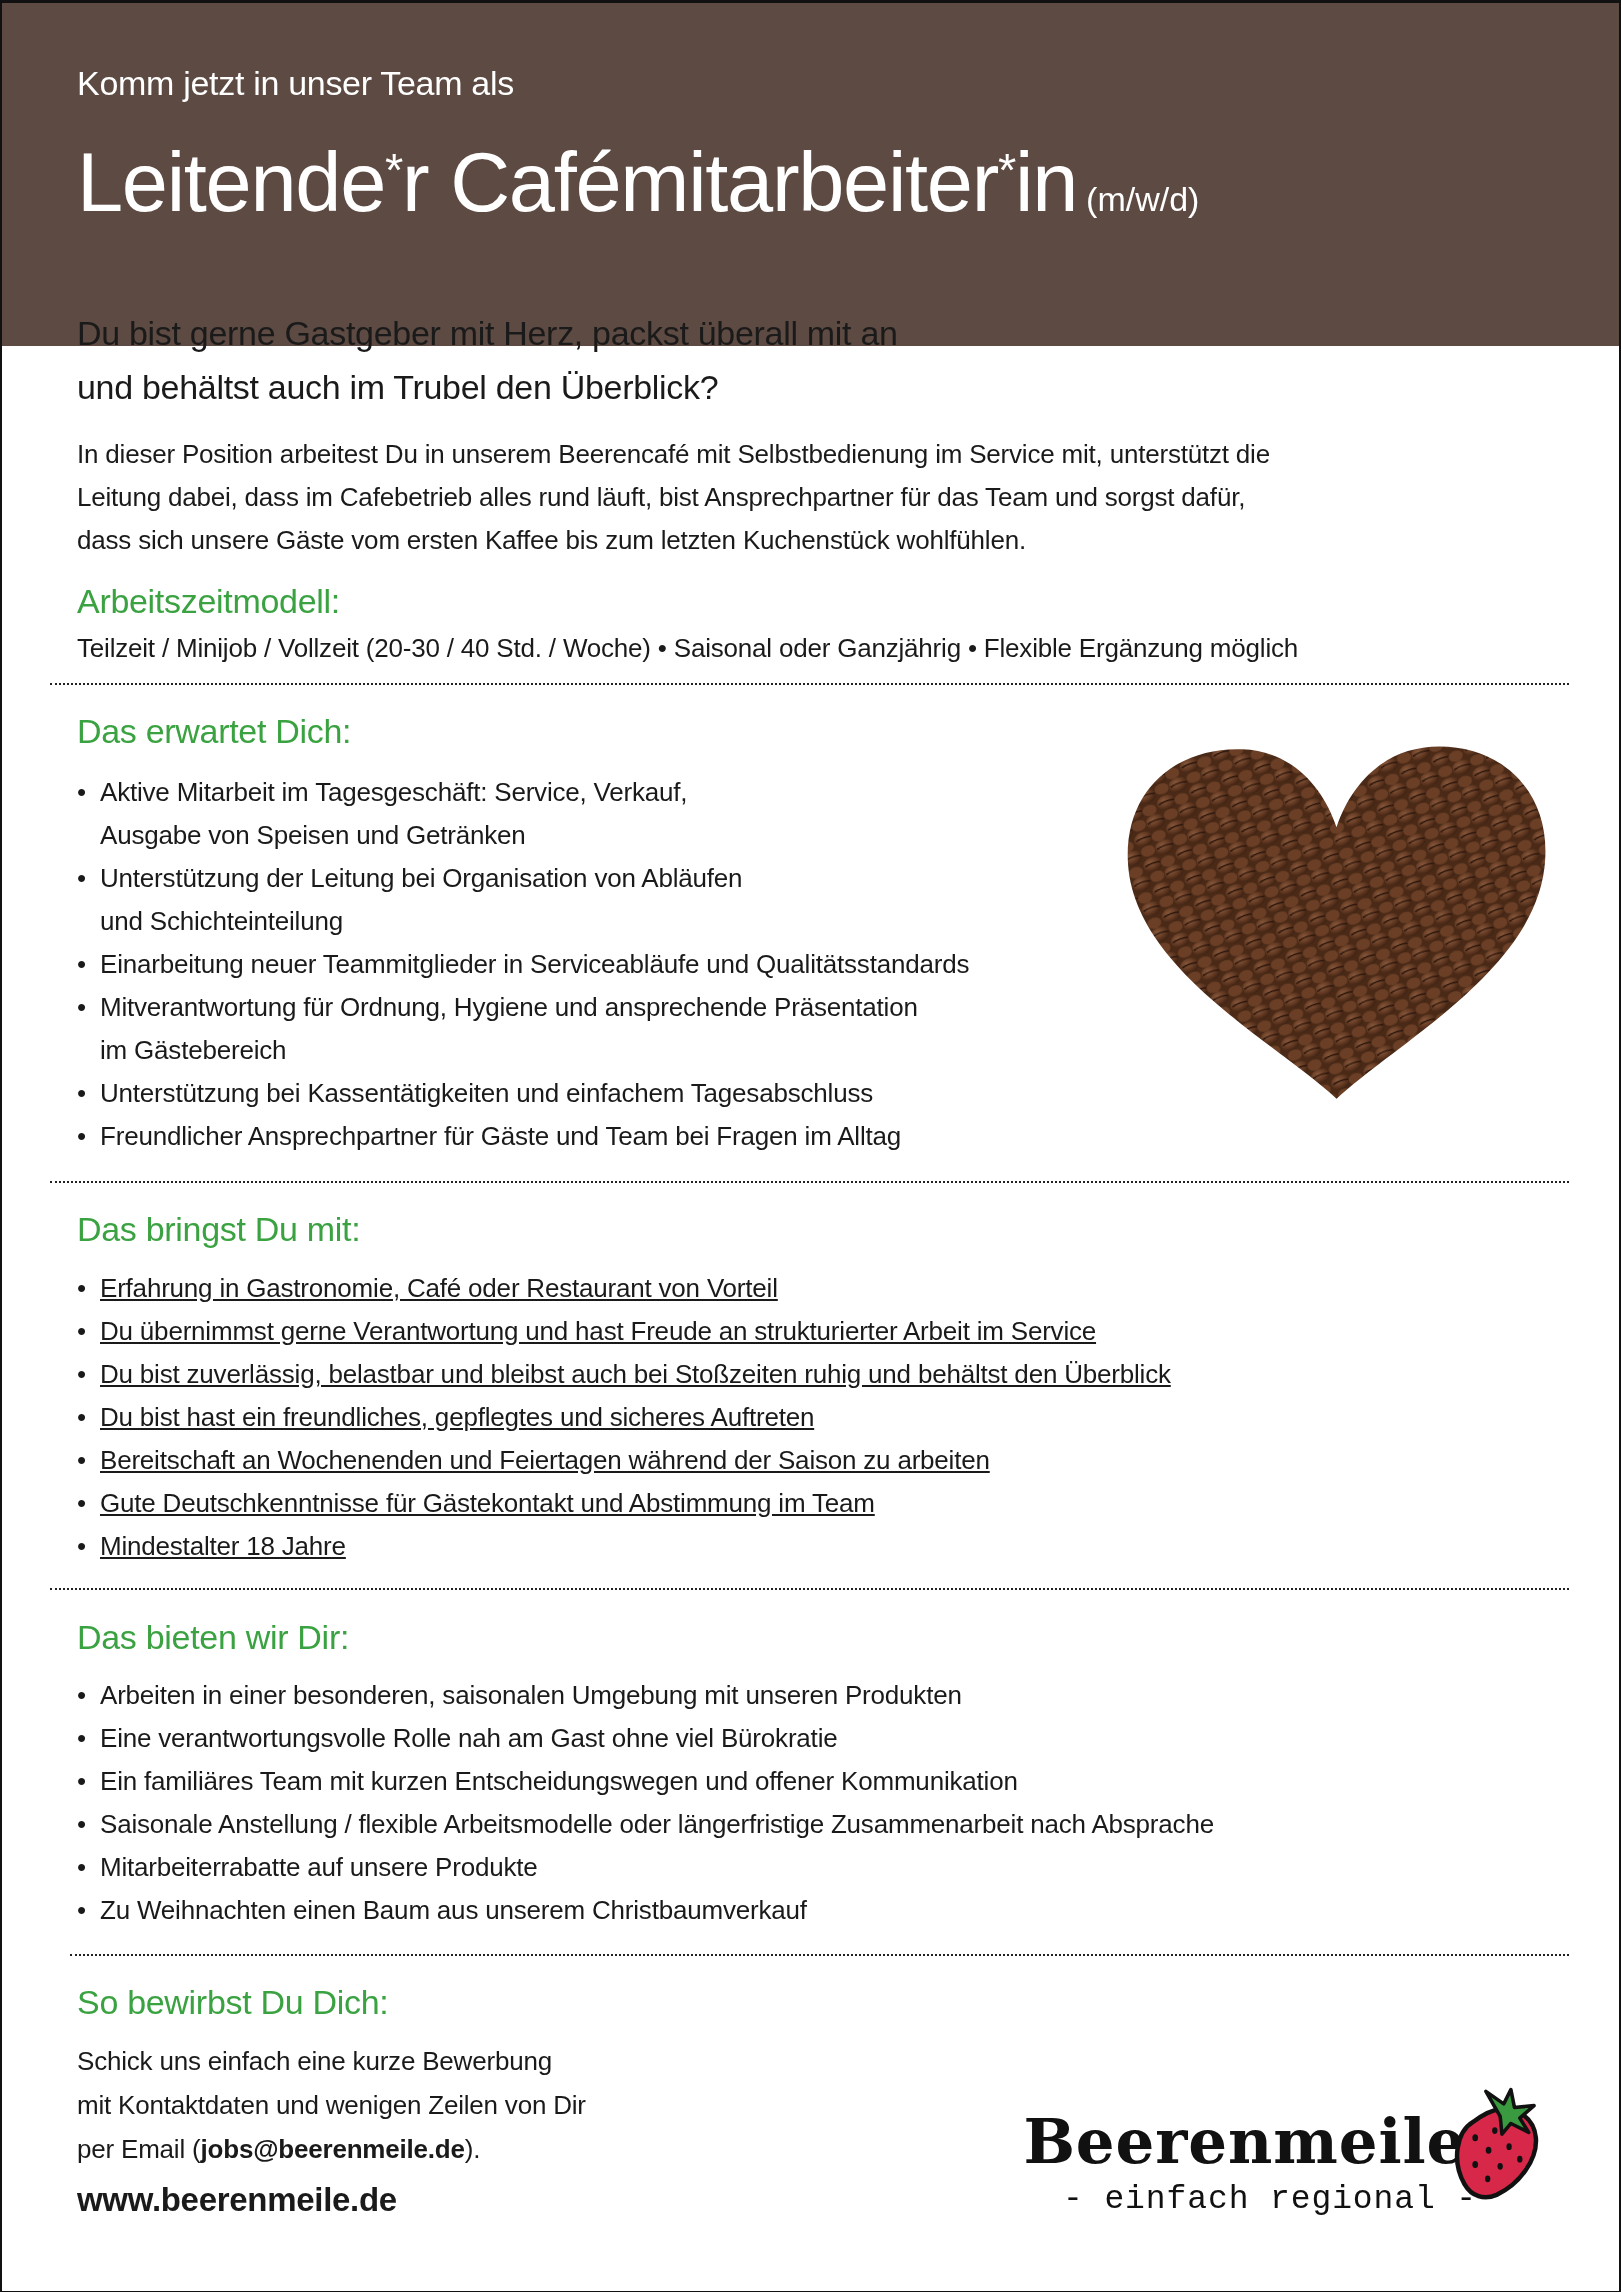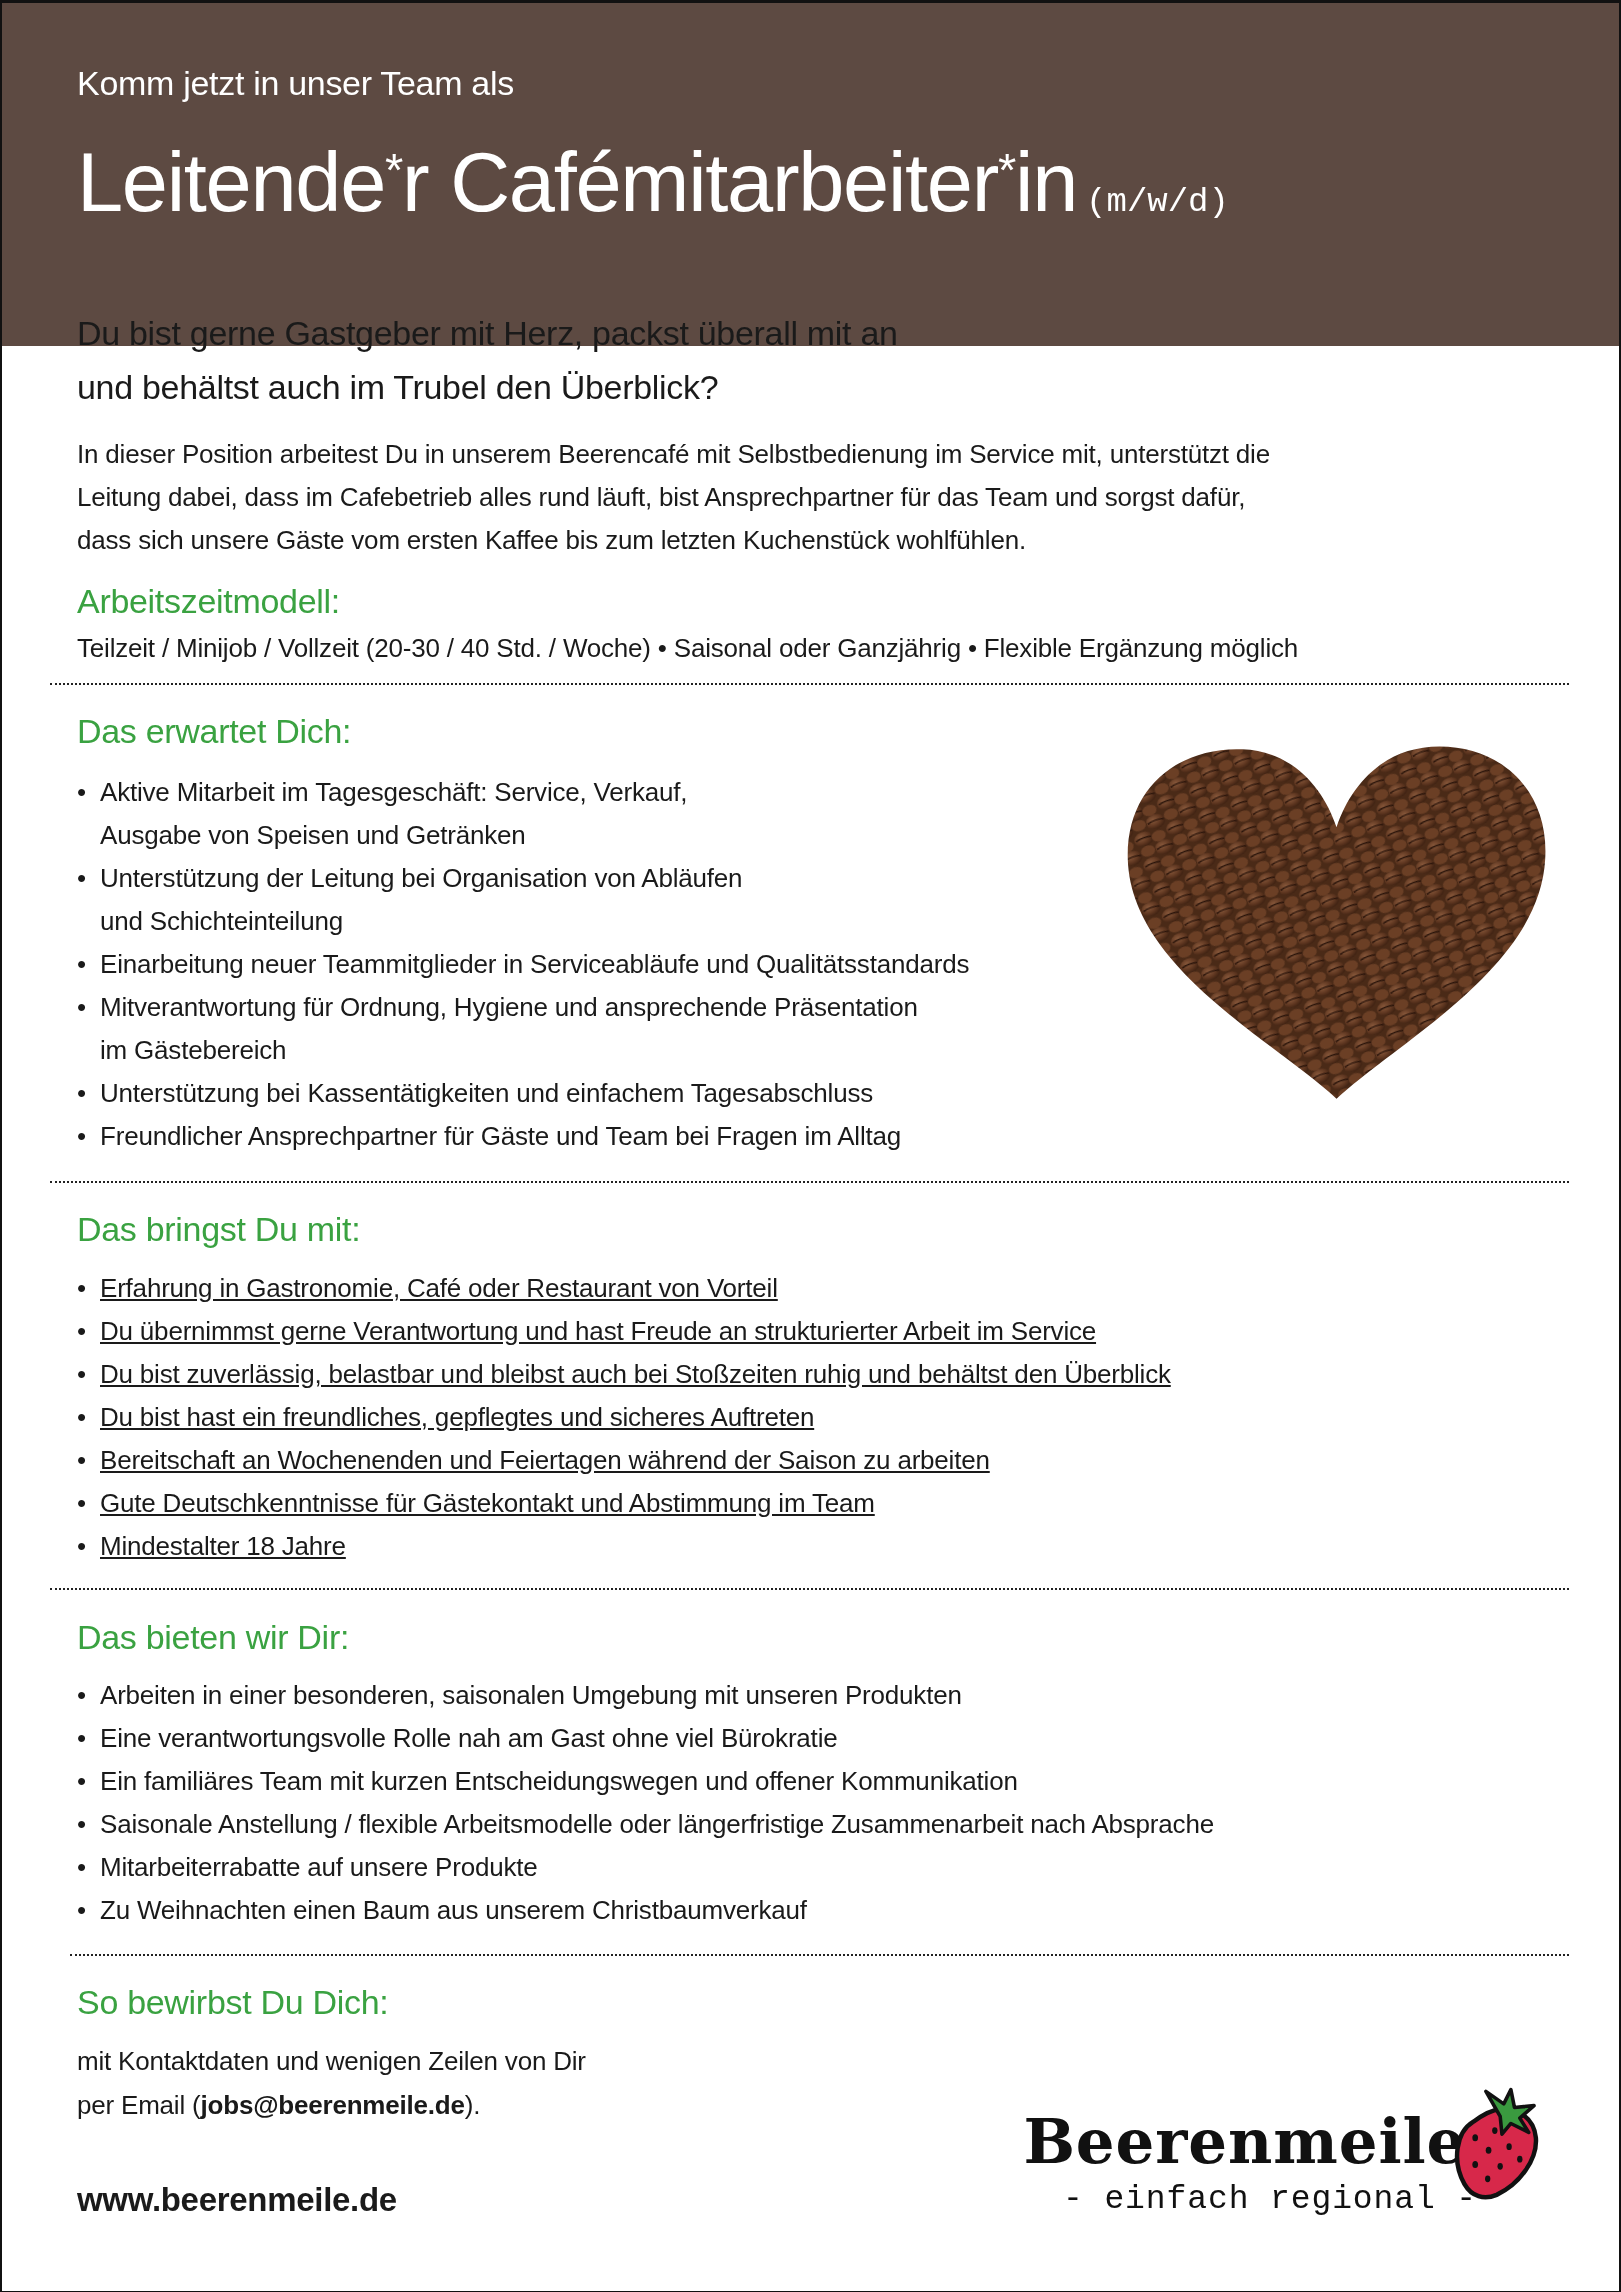--- a/index.html
+++ b/index.html
@@ -29,21 +29,21 @@
     }
     .header .title {
       position: absolute; left: 75px; top: 134px;
       font-size: 83px; letter-spacing: -1.3px; white-space: nowrap;
       line-height: 1.1;
     }
     .header .title sup {
       font-size: 47px; vertical-align: 25px; line-height: 0;
     }
     .header .title .mwd {
-      font-size: 34px; letter-spacing: 0; margin-left: 9px; font-family: Liberation Mono, monospace;
+      font-size: 34px; letter-spacing: 0; margin-left: 9px;
     }
 
     .lead {
       position: absolute; left: 75px; top: 303px;
       font-size: 34px; line-height: 54px; letter-spacing: -0.3px;
     }
     .intro {
       position: absolute; left: 75px; top: 430px; width: 1469px;
       font-size: 26px; line-height: 43px; letter-spacing: -0.2px;
     }
@@ -197,20 +197,21 @@
     <li>Ein familiäres Team mit kurzen Entscheidungswegen und offener Kommunikation</li>
     <li>Saisonale Anstellung / flexible Arbeitsmodelle oder längerfristige Zusammenarbeit nach Absprache</li>
     <li>Mitarbeiterrabatte auf unsere Produkte</li>
     <li>Zu Weihnachten einen Baum aus unserem Christbaumverkauf</li>
   </ul>
 
   <div class="sep" style="left:68px; width:1499px; top:1951px;"></div>
 
   <div class="h-green" style="top:1980px;text-align:center;">So bewirbst Du Dich:</div>
   <div class="apply">
+    <div>Schick uns einfach eine kurze Bewerbung</div>
     <div>mit Kontaktdaten und wenigen Zeilen von Dir</div>
     <div><span>per Email (</span><b>jobs@beerenmeile.de</b><span>).</span></div>
   </div>
   <div class="website">www.beerenmeile.de</div>
 
   <div class="logo">
     <div class="brand">Beerenmeile</div>
     <div class="tagline">- einfach regional -</div>
     <svg class="berry" viewBox="0 0 110 130">
       <path d="M28 40 C 8 52, 4 85, 18 110 C 26 124, 40 128, 54 122 C 80 110, 100 82, 98 58 C 96 36, 78 24, 58 26 C 46 27, 36 34, 28 40 Z" fill="#d7284a" stroke="#111" stroke-width="5" stroke-linejoin="round"></path>

